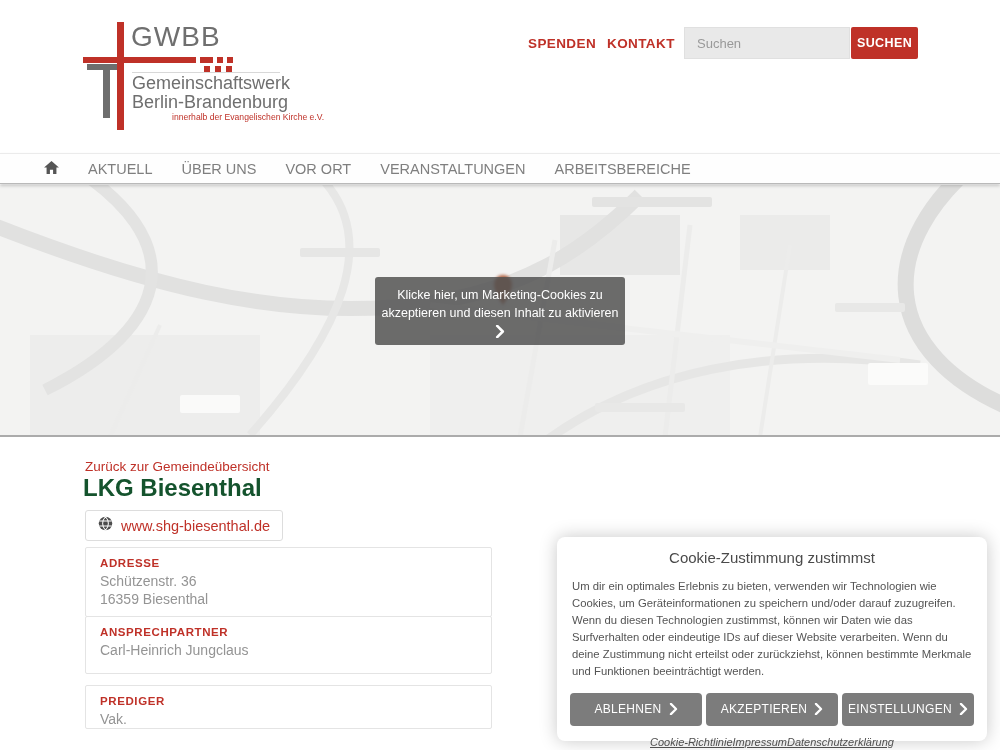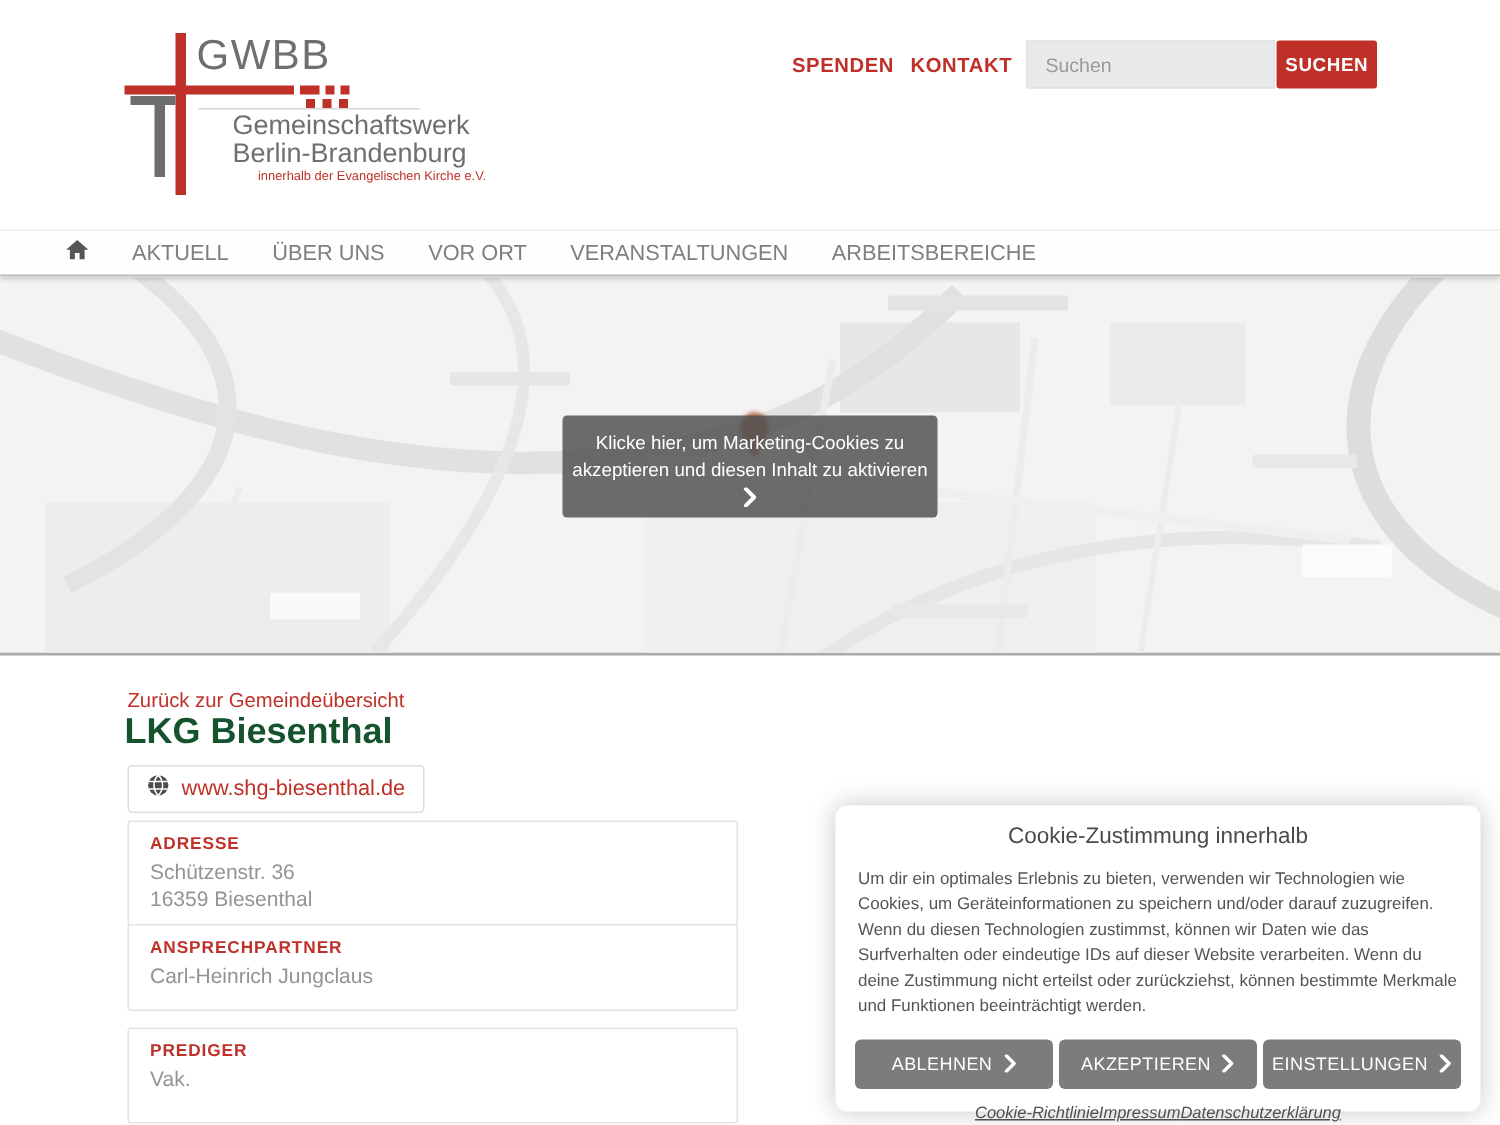--- a/index.html
+++ b/index.html
@@ -14,21 +14,21 @@
   .lg-red-v   { position:absolute; left:34px; top:7px;  width:7px;  height:108px; }
   .lg-gray-v  { position:absolute; left:20px; top:49px; width:7px;  height:54px; background:#6e6e6e; }
   .lg-red-h   { position:absolute; left:0;    top:42px; width:113px; height:6px; }
   .lg-gray-h  { position:absolute; left:4px;  top:49px; width:30px;  height:6px; background:#6e6e6e; }
   .lg-dash-r1 { position:absolute; left:117px; top:42px; display:flex; gap:4px; }
   .lg-dash-r2 { position:absolute; left:121px; top:51px; display:flex; gap:5px; }
   .lg-dash    { width:13px; height:6px; }
   .lg-dot     { width:6px;  height:6px; }
   .lg-acronym { position:absolute; left:48px; top:6px; font-size:28px; color:#6f6f6f; letter-spacing:1px; }
   .lg-rule    { position:absolute; left:49px; top:57px; width:148px; height:1px; background:#d8d8d8; }
-  .lg-name    { position:absolute; left:49px; top:59px; font-size:18px; color:#6f6f6f; line-height:1.04; white-space:nowrap;margin-left:23px; }
+  .lg-name    { position:absolute; left:49px; top:59px; font-size:18px; color:#6f6f6f; line-height:1.04; white-space:nowrap; }
   .lg-sub     { position:absolute; left:49px; top:97px; font-size:8.6px; white-space:nowrap;margin-left:40px; }
 
   .hdr-link { position:absolute; top:36px; font-size:13.5px; font-weight:bold; letter-spacing:.4px; }
   .hdr-link.spenden { left:528px; }
   .hdr-link.kontakt { left:607px; }
   .search-input { position:absolute; left:684px; top:27px; width:166px; height:32px; background:#e9e9e9;
                   border:1px solid #e0e0e0; padding:0 12px; font-size:13px; color:#555;
                   font-family:"Liberation Sans", sans-serif; outline:none; }
   .search-input::placeholder { color:#999; }
   .search-btn { position:absolute; left:851px; top:27px; width:67px; height:32px; border:none; border-radius:2px;
@@ -57,21 +57,21 @@
   .back-link { position:absolute; left:85px; top:459px; font-size:13.5px; }
   .page-title { position:absolute; left:83px; top:474px; font-size:24px; color:#14532d; }
   .site-chip { position:absolute; left:85px; top:510px; display:inline-flex; align-items:center; gap:8px;
                border:1px solid #ddd; border-radius:3px; padding:5px 12px; background:#fff; cursor:pointer; }
   .site-chip a { font-size:14.5px; }
 
   .card { position:absolute; left:85px; width:407px; border:1px solid #e4e4e4; border-radius:2px;
           background:#fff; padding:9px 14px; }
   .card.adresse { top:547px; height:70px; }
   .card.ansprech { top:616px; height:58px; }
-  .card.prediger { top:685px; height:64px; }
+  .card.prediger { top:685px; height:44px; }
   .card-h { font-size:11.5px; font-weight:bold; letter-spacing:.6px; margin-bottom:3px; }
   .card-line { font-size:14px; color:#949494; line-height:1.3; }
   .email-label { font-size:10.5px; color:#9c9c9c; letter-spacing:.3px; }
   .email-link { font-size:13.5px; }
 
   
   .cookie { position:absolute; left:557px; top:537px; width:430px; height:204px; background:#fff;
             border-radius:8px; box-shadow:0 0 18px rgba(0,0,0,.22); z-index:5; padding-top:12px; }
   .ck-title { text-align:center; font-size:15px; color:#4a4a4a; }
   .ck-body { padding:12px 15px 0; font-size:11.3px; color:#545454; line-height:1.5; }
@@ -200,21 +200,21 @@
     <div class="card-h accent-tx">ANSPRECHPARTNER</div>
     <div class="card-line">Carl-Heinrich Jungclaus</div>
   </div>
 
   <div class="card prediger">
     <div class="card-h accent-tx">PREDIGER</div>
     <div class="card-line">Vak.</div>
   </div>
 
   <div class="cookie">
-    <div class="ck-title">Cookie-Zustimmung innerhalb</div>
+    <div class="ck-title">Cookie-Zustimmung zustimmst</div>
     <div class="ck-body">Um dir ein optimales Erlebnis zu bieten, verwenden wir Technologien wie Cookies, um Geräteinformationen zu speichern und/oder darauf zuzugreifen. Wenn du diesen Technologien zustimmst, können wir Daten wie das Surfverhalten oder eindeutige IDs auf dieser Website verarbeiten. Wenn du deine Zustimmung nicht erteilst oder zurückziehst, können bestimmte Merkmale und Funktionen beeinträchtigt werden.</div>
     <div class="ck-btns">
       <button class="ck-btn">
         <span>ABLEHNEN</span>
         <svg width="9" height="12" viewBox="0 0 10 14">
             <path d="M2 1 L8 7 L2 13" fill="none" stroke="#fff" stroke-width="2.6" stroke-linecap="round" stroke-linejoin="round"></path>
           </svg>
       </button>
       <button class="ck-btn">
         <span>AKZEPTIEREN</span>

